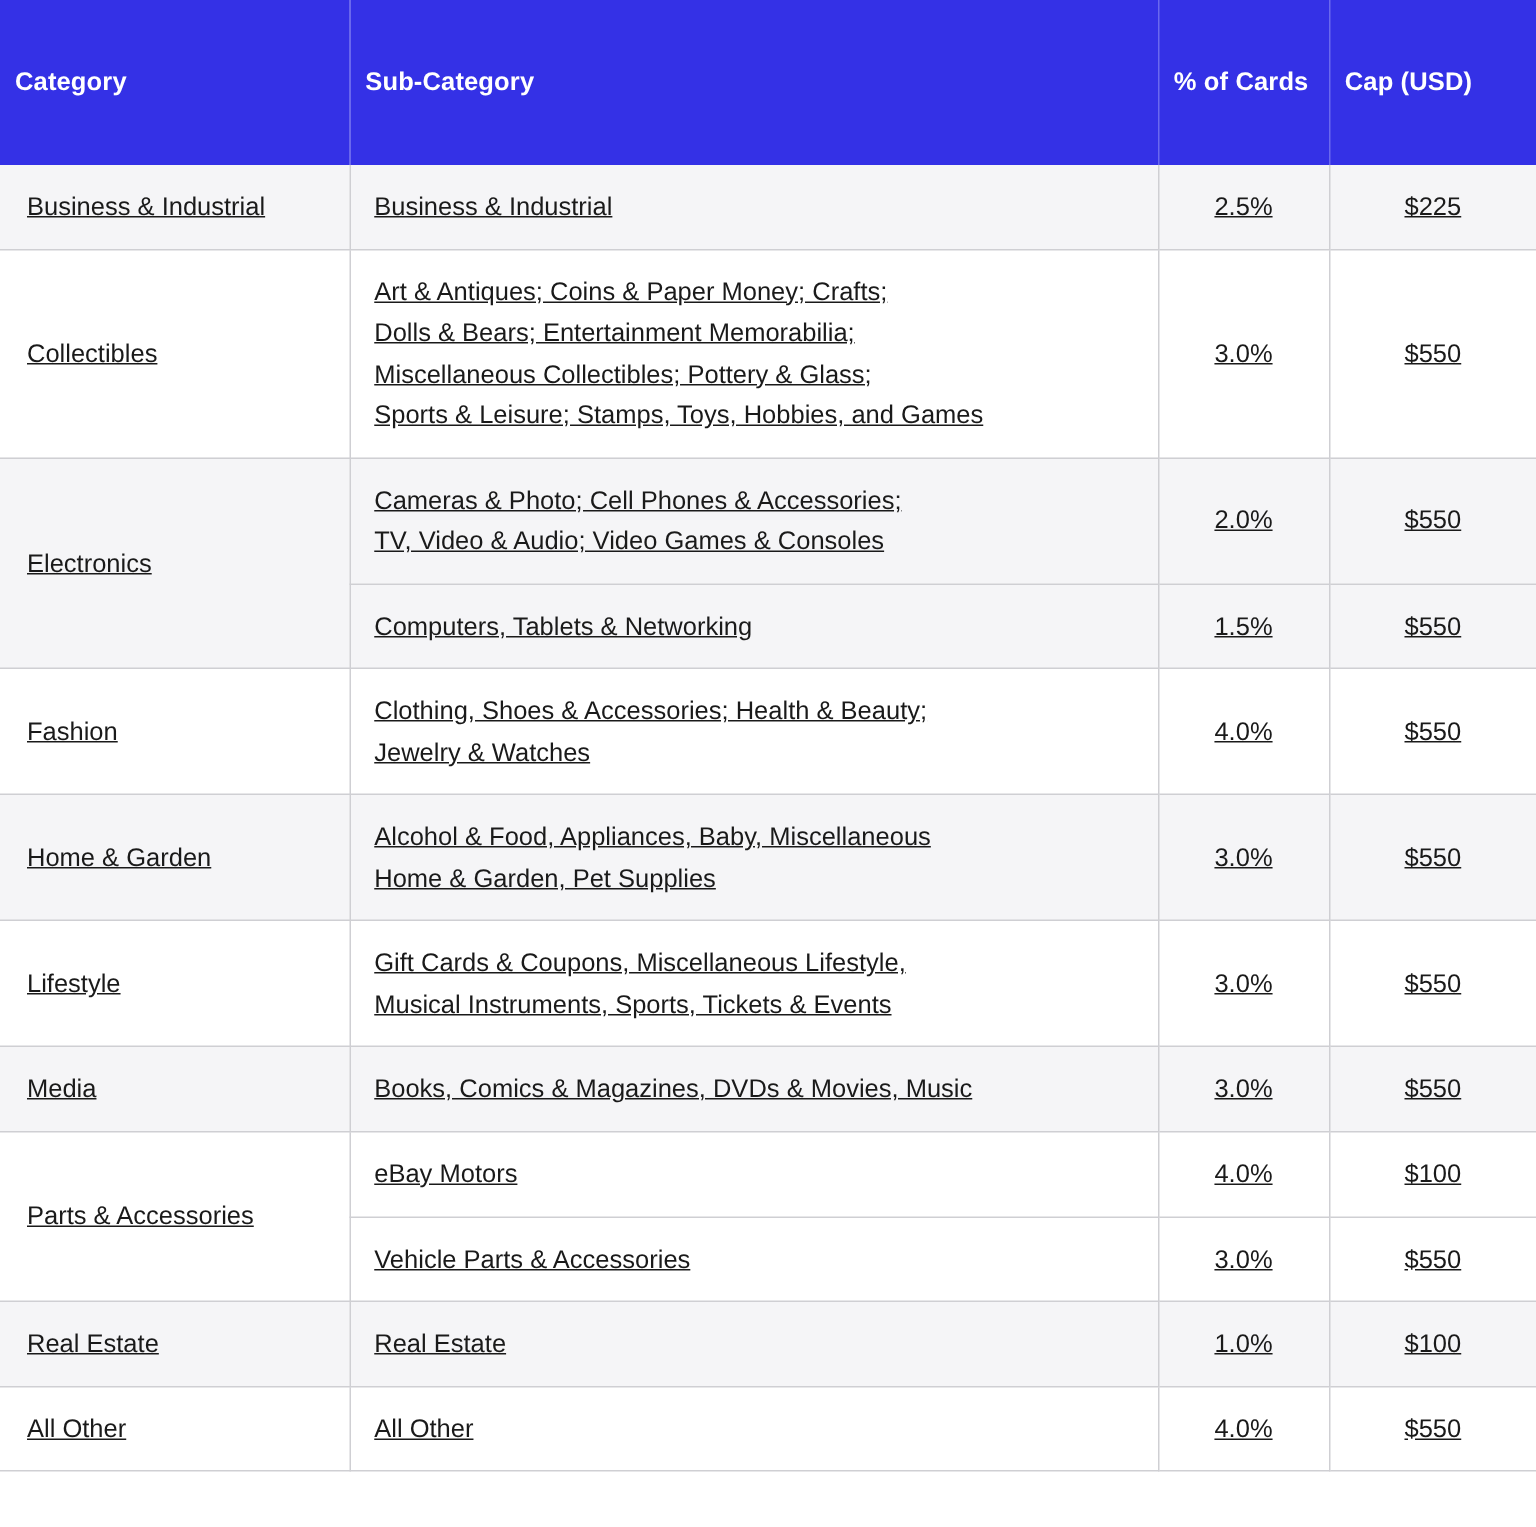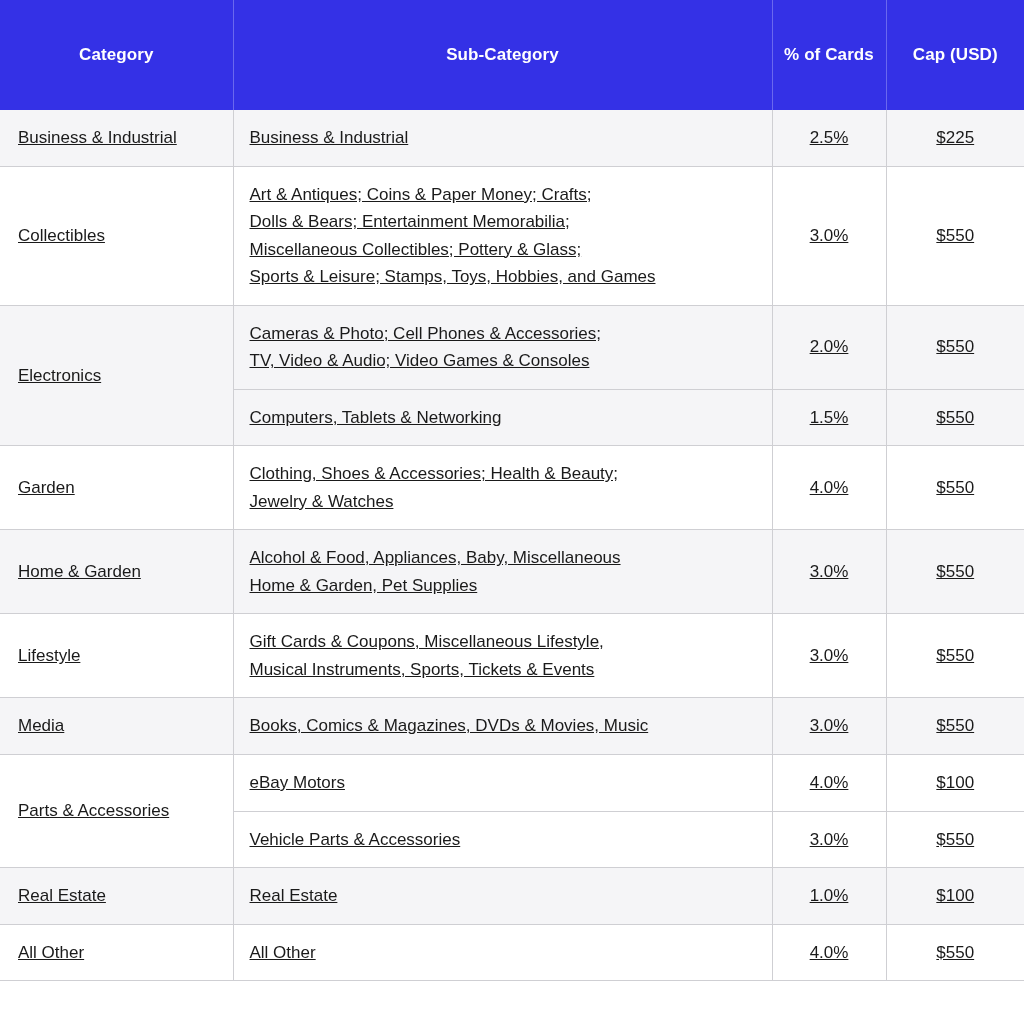--- a/index.html
+++ b/index.html
@@ -29,21 +29,21 @@
 
   
   thead th {
     background: #3431e6;
     color: #ffffff;
     font-size: 17px;
     font-weight: bold;
     letter-spacing: 0.1px;
     height: 110px;
     padding: 0 10px;
-    text-align: center;
+    text-align: left;
     vertical-align: middle;
     border-right: 1px solid #6a68ee;
     box-sizing: border-box;
   }
   thead th.last { border-right: none; }
 
   
   tbody td {
     font-size: 17px;
     color: #1a1a1a;
@@ -124,21 +124,21 @@
         <td class="cap">$550</td>
       </tr>
       <tr class="shade">
         <td class="sub">
           <span class="sub-line">Computers, Tablets &amp; Networking</span>
         </td>
         <td class="pct">1.5%</td>
         <td class="cap">$550</td>
       </tr>
       <tr class="plain">
-        <td class="cat" rowspan="1">Garden</td>
+        <td class="cat" rowspan="1">Fashion</td>
         <td class="sub">
           <span class="sub-line">Clothing, Shoes &amp; Accessories; Health &amp; Beauty;</span>
           <span class="sub-line">Jewelry &amp; Watches</span>
         </td>
         <td class="pct">4.0%</td>
         <td class="cap">$550</td>
       </tr>
       <tr class="shade">
         <td class="cat" rowspan="1">Home &amp; Garden</td>
         <td class="sub">

